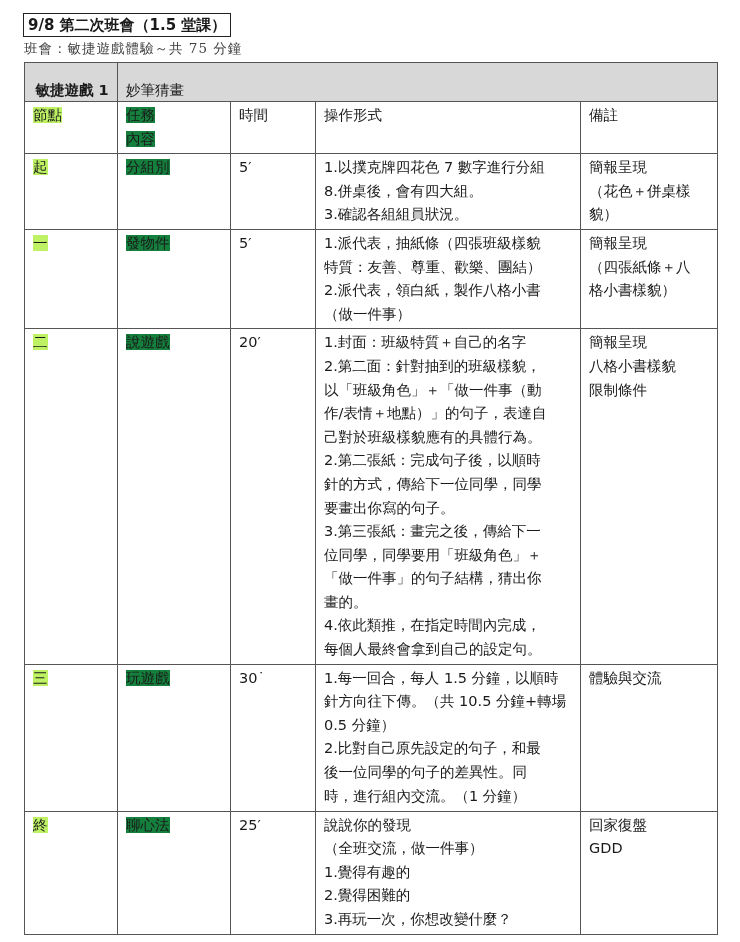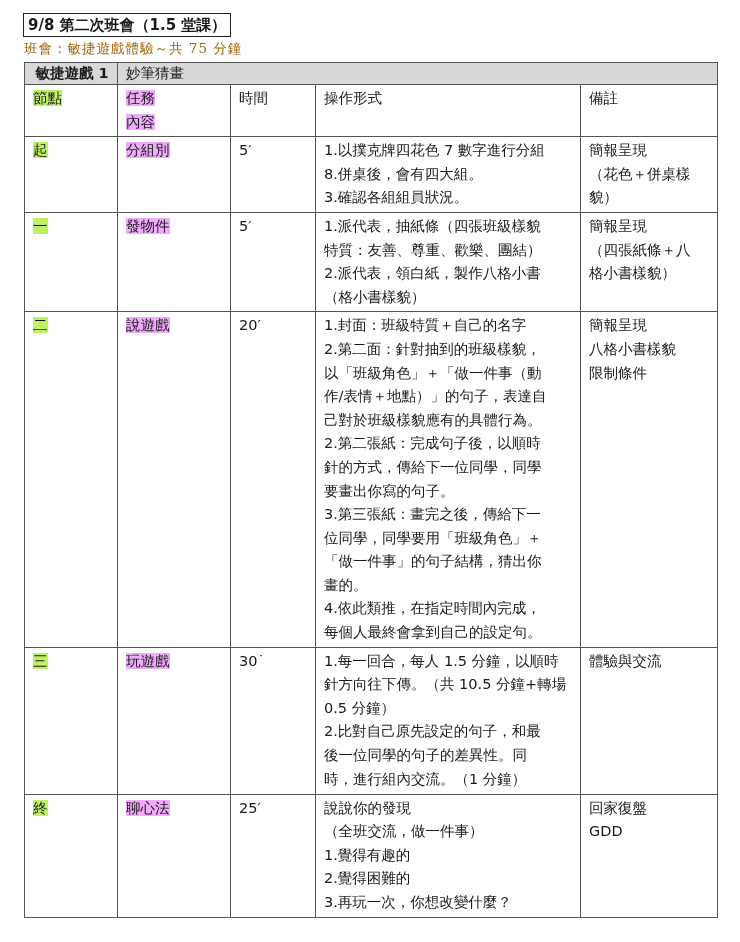--- a/index.html
+++ b/index.html
@@ -1,30 +1,30 @@
 <!DOCTYPE html>
 <html><head>
 <meta charset="utf-8">
 <style>
   html, body { margin:0; padding:0; background:#ffffff; }
   body { width:740px; height:942px; position:relative; overflow:hidden;
          font-family:"DejaVu Sans","Liberation Sans",sans-serif; color:#1a1a1a; }
   .title-box { position:absolute; left:23px; top:13px; height:22px; border:1.5px solid #222;
                padding:0 4px; font-size:15px; font-weight:bold; line-height:22px; white-space:nowrap; }
   .subtitle { position:absolute; left:24px; top:39px; font-family:"DejaVu Serif","Liberation Serif",serif;
-              font-size:13.5px; letter-spacing:1px; line-height:18px; color:#a16207; }
+              font-size:13.5px; letter-spacing:1px; line-height:18px; color:#404040; }
   table.plan { position:absolute; left:24px; top:62px; width:693px; border-collapse:collapse;
                table-layout:fixed; font-size:14.5px; }
   table.plan td { border:1.5px solid #555; vertical-align:top; padding:2px 6px 2px 8px;
                   line-height:23.6px; }
-  tr.banner td { background:#d8d8d8; height:19px; line-height:19px; padding-top:1px; padding-bottom:1px; }
+  tr.banner td { background:#d8d8d8; height:19px; line-height:19px; padding-top:18px; padding-bottom:1px; }
   tr.banner td.game-name { font-weight:bold; text-align:center; }
   tr.banner td.activity { text-align:left; font-weight:normal; }
   .hl-yellow { background:#bef264; }
-  .hl-cyan { background:#f0abfc; }
+  .hl-cyan { background:#15803d; }
   .line { display:block; }
 </style>
 </head>
 <body>
 
 <div class="title-box">9/8 第二次班會（1.5 堂課）</div>
 <div class="subtitle">班會：敏捷遊戲體驗～共 75 分鐘</div>
 
 <table class="plan">
   <colgroup>
@@ -67,21 +67,21 @@
   </tr>
 
   <tr style="height:95px">
     <td><span class="hl-yellow">一</span></td>
     <td><span class="hl-cyan">發物件</span></td>
     <td>5′</td>
     <td>
       <span class="line">1.派代表，抽紙條（四張班級樣貌</span>
       <span class="line">特質：友善、尊重、歡樂、團結）</span>
       <span class="line">2.派代表，領白紙，製作八格小書</span>
-      <span class="line">（格小書樣貌）</span>
+      <span class="line">（做一件事）</span>
     </td>
     <td>
       <span class="line">簡報呈現</span>
       <span class="line">（四張紙條＋八</span>
       <span class="line">格小書樣貌）</span>
     </td>
   </tr>
 
   <tr style="height:333px">
     <td><span class="hl-yellow">二</span></td>

